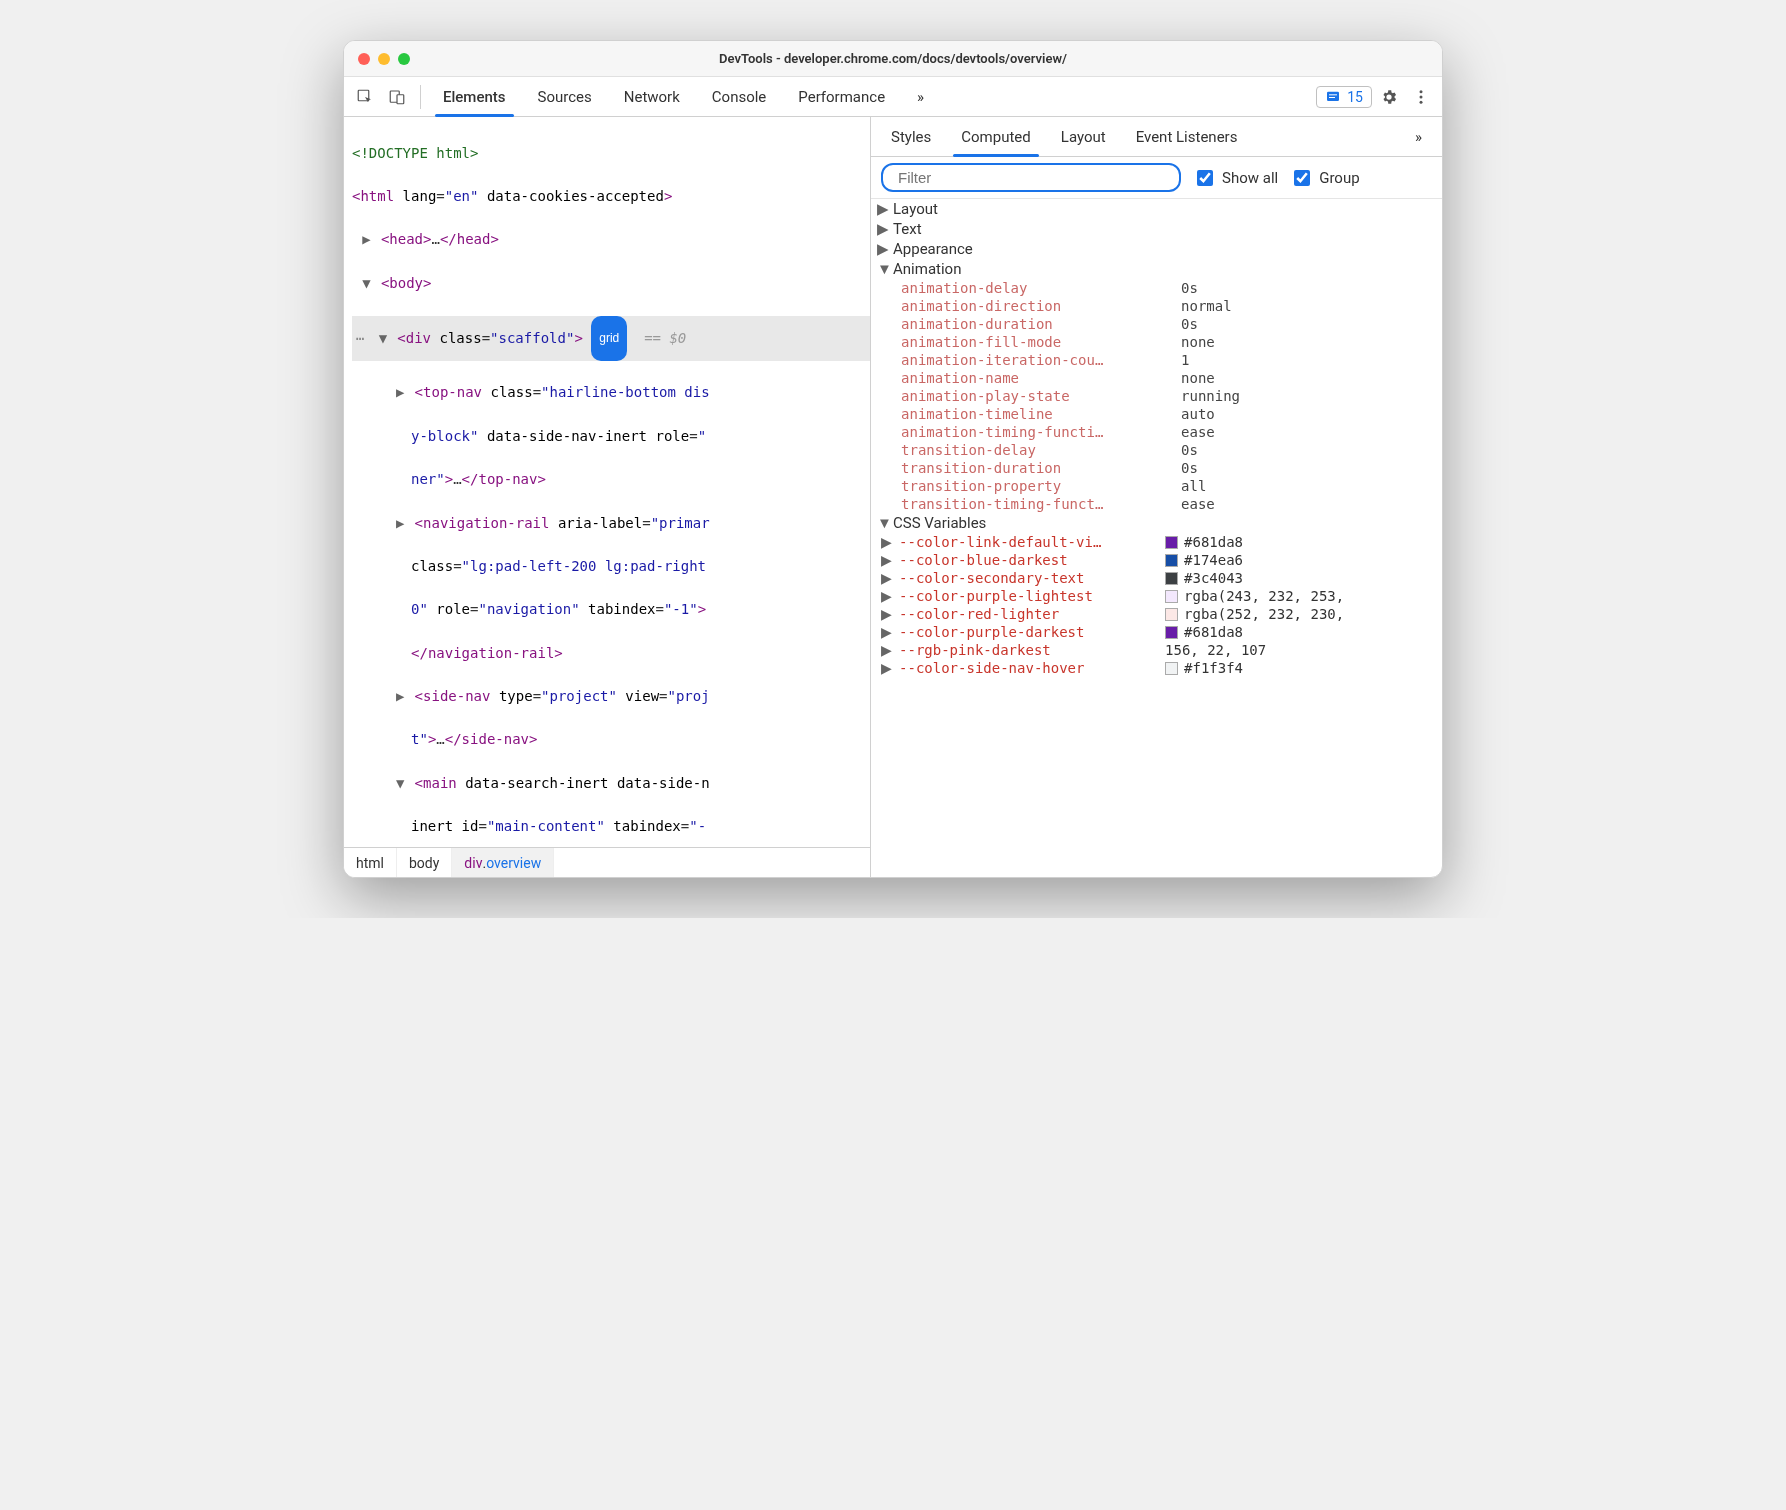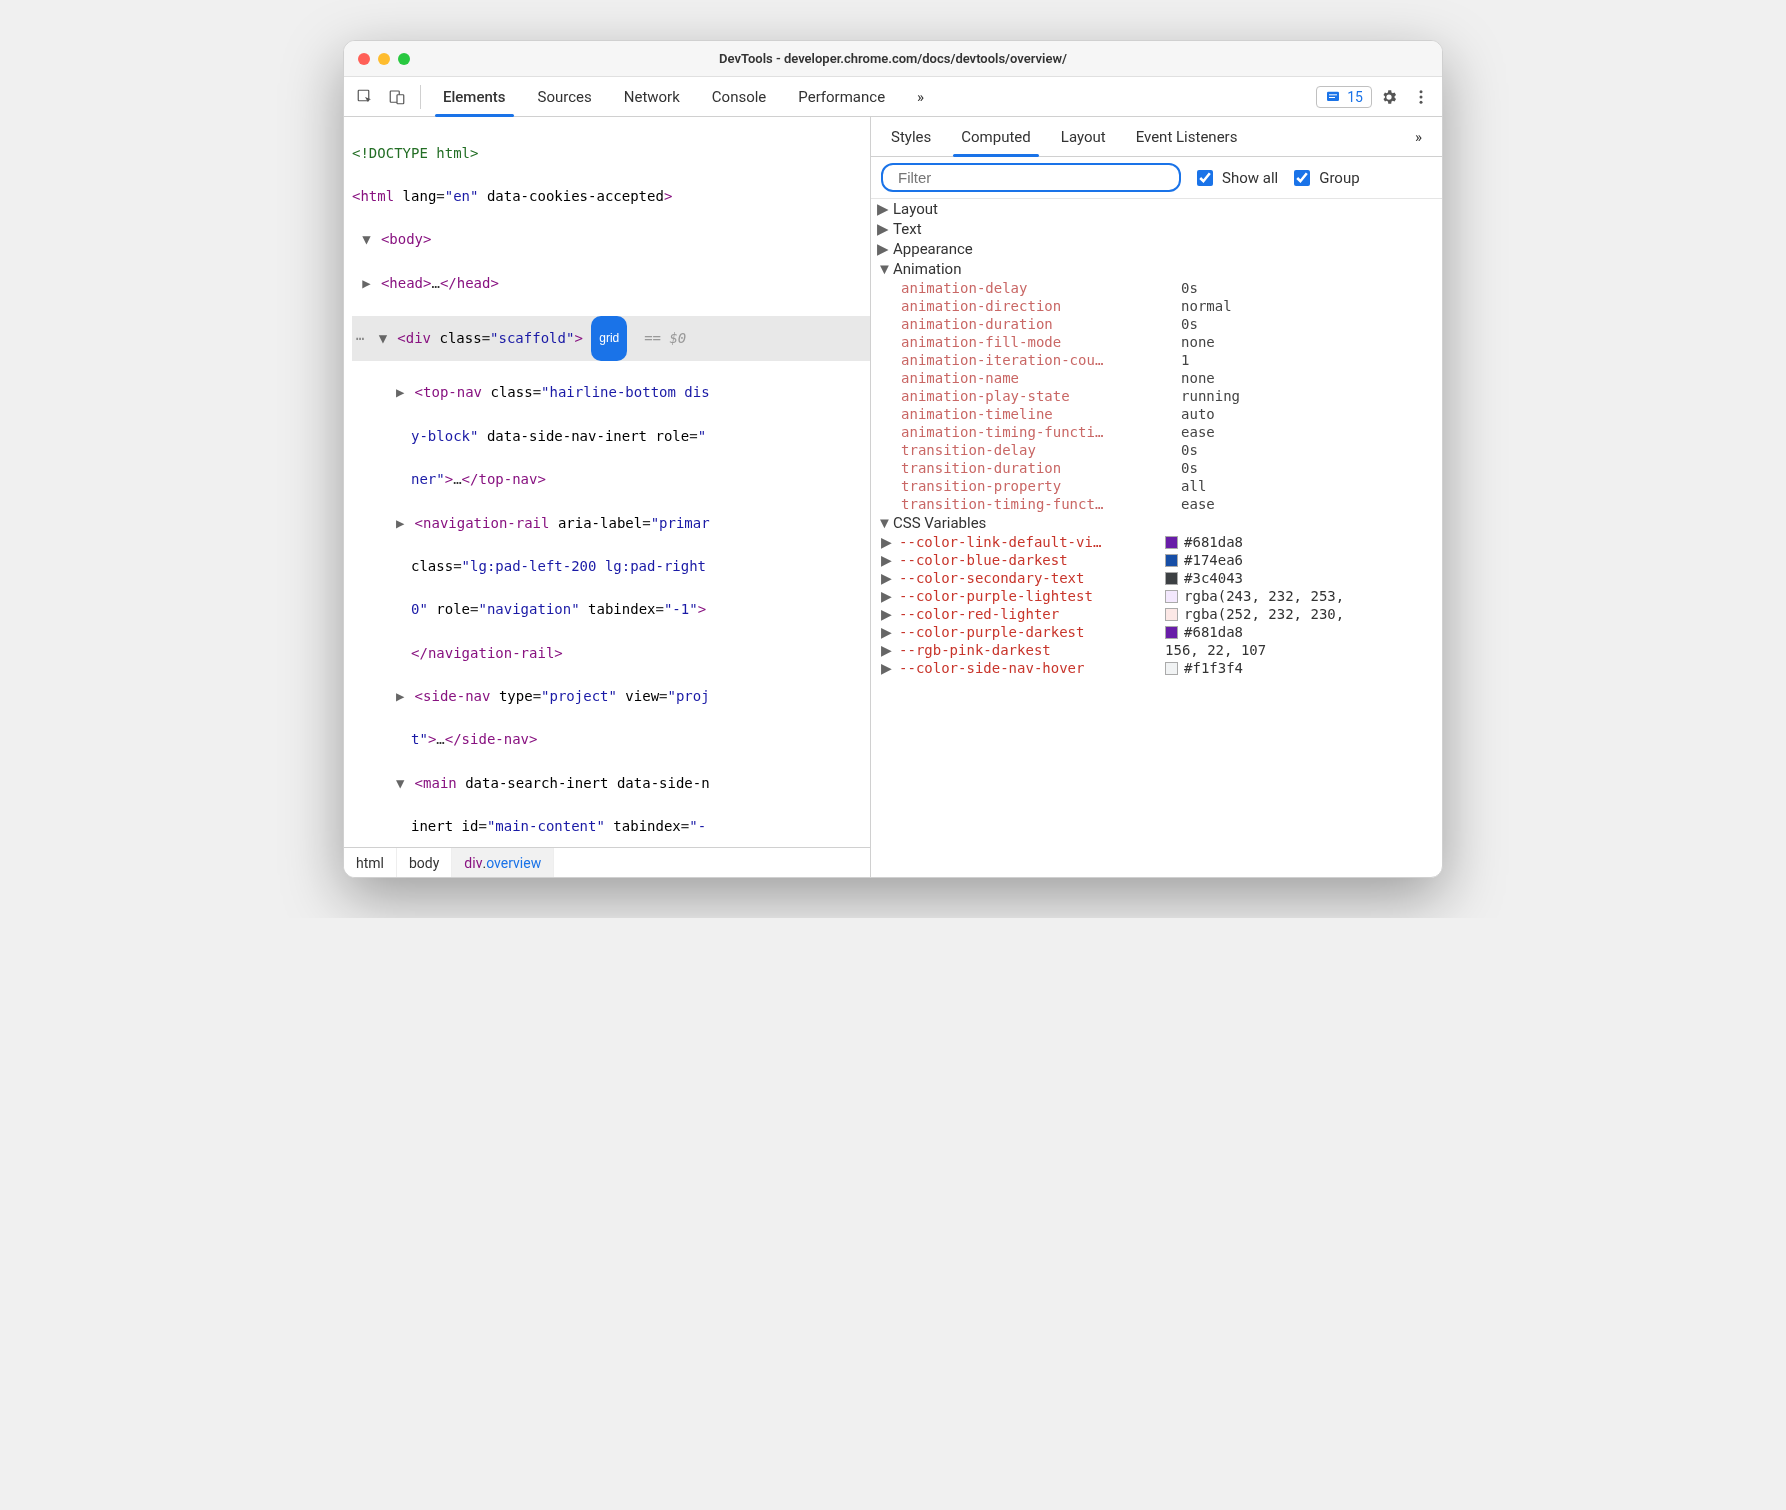--- a/index.html
+++ b/index.html
@@ -227,22 +227,22 @@
         </svg>
     </div>
   </div>
 
   <div class="content">
 
     <div class="left">
       <div class="dom-tree">
 <div class="dom-line"><span class="comment">&lt;!DOCTYPE html&gt;</span></div>
 <div class="dom-line"><span class="punct">&lt;</span><span class="tag">html</span> <span class="attr">lang</span>=<span class="val">"en"</span> <span class="attr">data-cookies-accepted</span><span class="punct">&gt;</span></div>
+<div class="dom-line"> <span class="toggle">▶</span> <span class="punct">&lt;</span><span class="tag">head</span><span class="punct">&gt;</span><span class="text">…</span><span class="punct">&lt;/</span><span class="tag">head</span><span class="punct">&gt;</span></div>
 <div class="dom-line"> <span class="toggle">▼</span> <span class="punct">&lt;</span><span class="tag">body</span><span class="punct">&gt;</span></div>
-<div class="dom-line"> <span class="toggle">▶</span> <span class="punct">&lt;</span><span class="tag">head</span><span class="punct">&gt;</span><span class="text">…</span><span class="punct">&lt;/</span><span class="tag">head</span><span class="punct">&gt;</span></div>
 <div class="dom-line selected"><span class="ellipsis-dots">⋯</span> <span class="toggle">▼</span> <span class="punct">&lt;</span><span class="tag">div</span> <span class="attr">class</span>=<span class="val">"scaffold"</span><span class="punct">&gt;</span> <span class="badge-pill">grid</span>  <span class="dim">== $0</span></div>
 <div class="dom-line">     <span class="toggle">▶</span> <span class="punct">&lt;</span><span class="tag">top-nav</span> <span class="attr">class</span>=<span class="val">"hairline-bottom dis</span></div>
 <div class="dom-line">       <span class="val">y-block"</span> <span class="attr">data-side-nav-inert</span> <span class="attr">role</span>=<span class="val">"</span></div>
 <div class="dom-line">       <span class="val">ner"</span><span class="punct">&gt;</span><span class="text">…</span><span class="punct">&lt;/</span><span class="tag">top-nav</span><span class="punct">&gt;</span></div>
 <div class="dom-line">     <span class="toggle">▶</span> <span class="punct">&lt;</span><span class="tag">navigation-rail</span> <span class="attr">aria-label</span>=<span class="val">"primar</span></div>
 <div class="dom-line">       <span class="attr">class</span>=<span class="val">"lg:pad-left-200 lg:pad-right</span></div>
 <div class="dom-line">       <span class="val">0"</span> <span class="attr">role</span>=<span class="val">"navigation"</span> <span class="attr">tabindex</span>=<span class="val">"-1"</span><span class="punct">&gt;</span></div>
 <div class="dom-line">       <span class="punct">&lt;/</span><span class="tag">navigation-rail</span><span class="punct">&gt;</span></div>
 <div class="dom-line">     <span class="toggle">▶</span> <span class="punct">&lt;</span><span class="tag">side-nav</span> <span class="attr">type</span>=<span class="val">"project"</span> <span class="attr">view</span>=<span class="val">"proj</span></div>
 <div class="dom-line">       <span class="val">t"</span><span class="punct">&gt;</span><span class="text">…</span><span class="punct">&lt;/</span><span class="tag">side-nav</span><span class="punct">&gt;</span></div>

